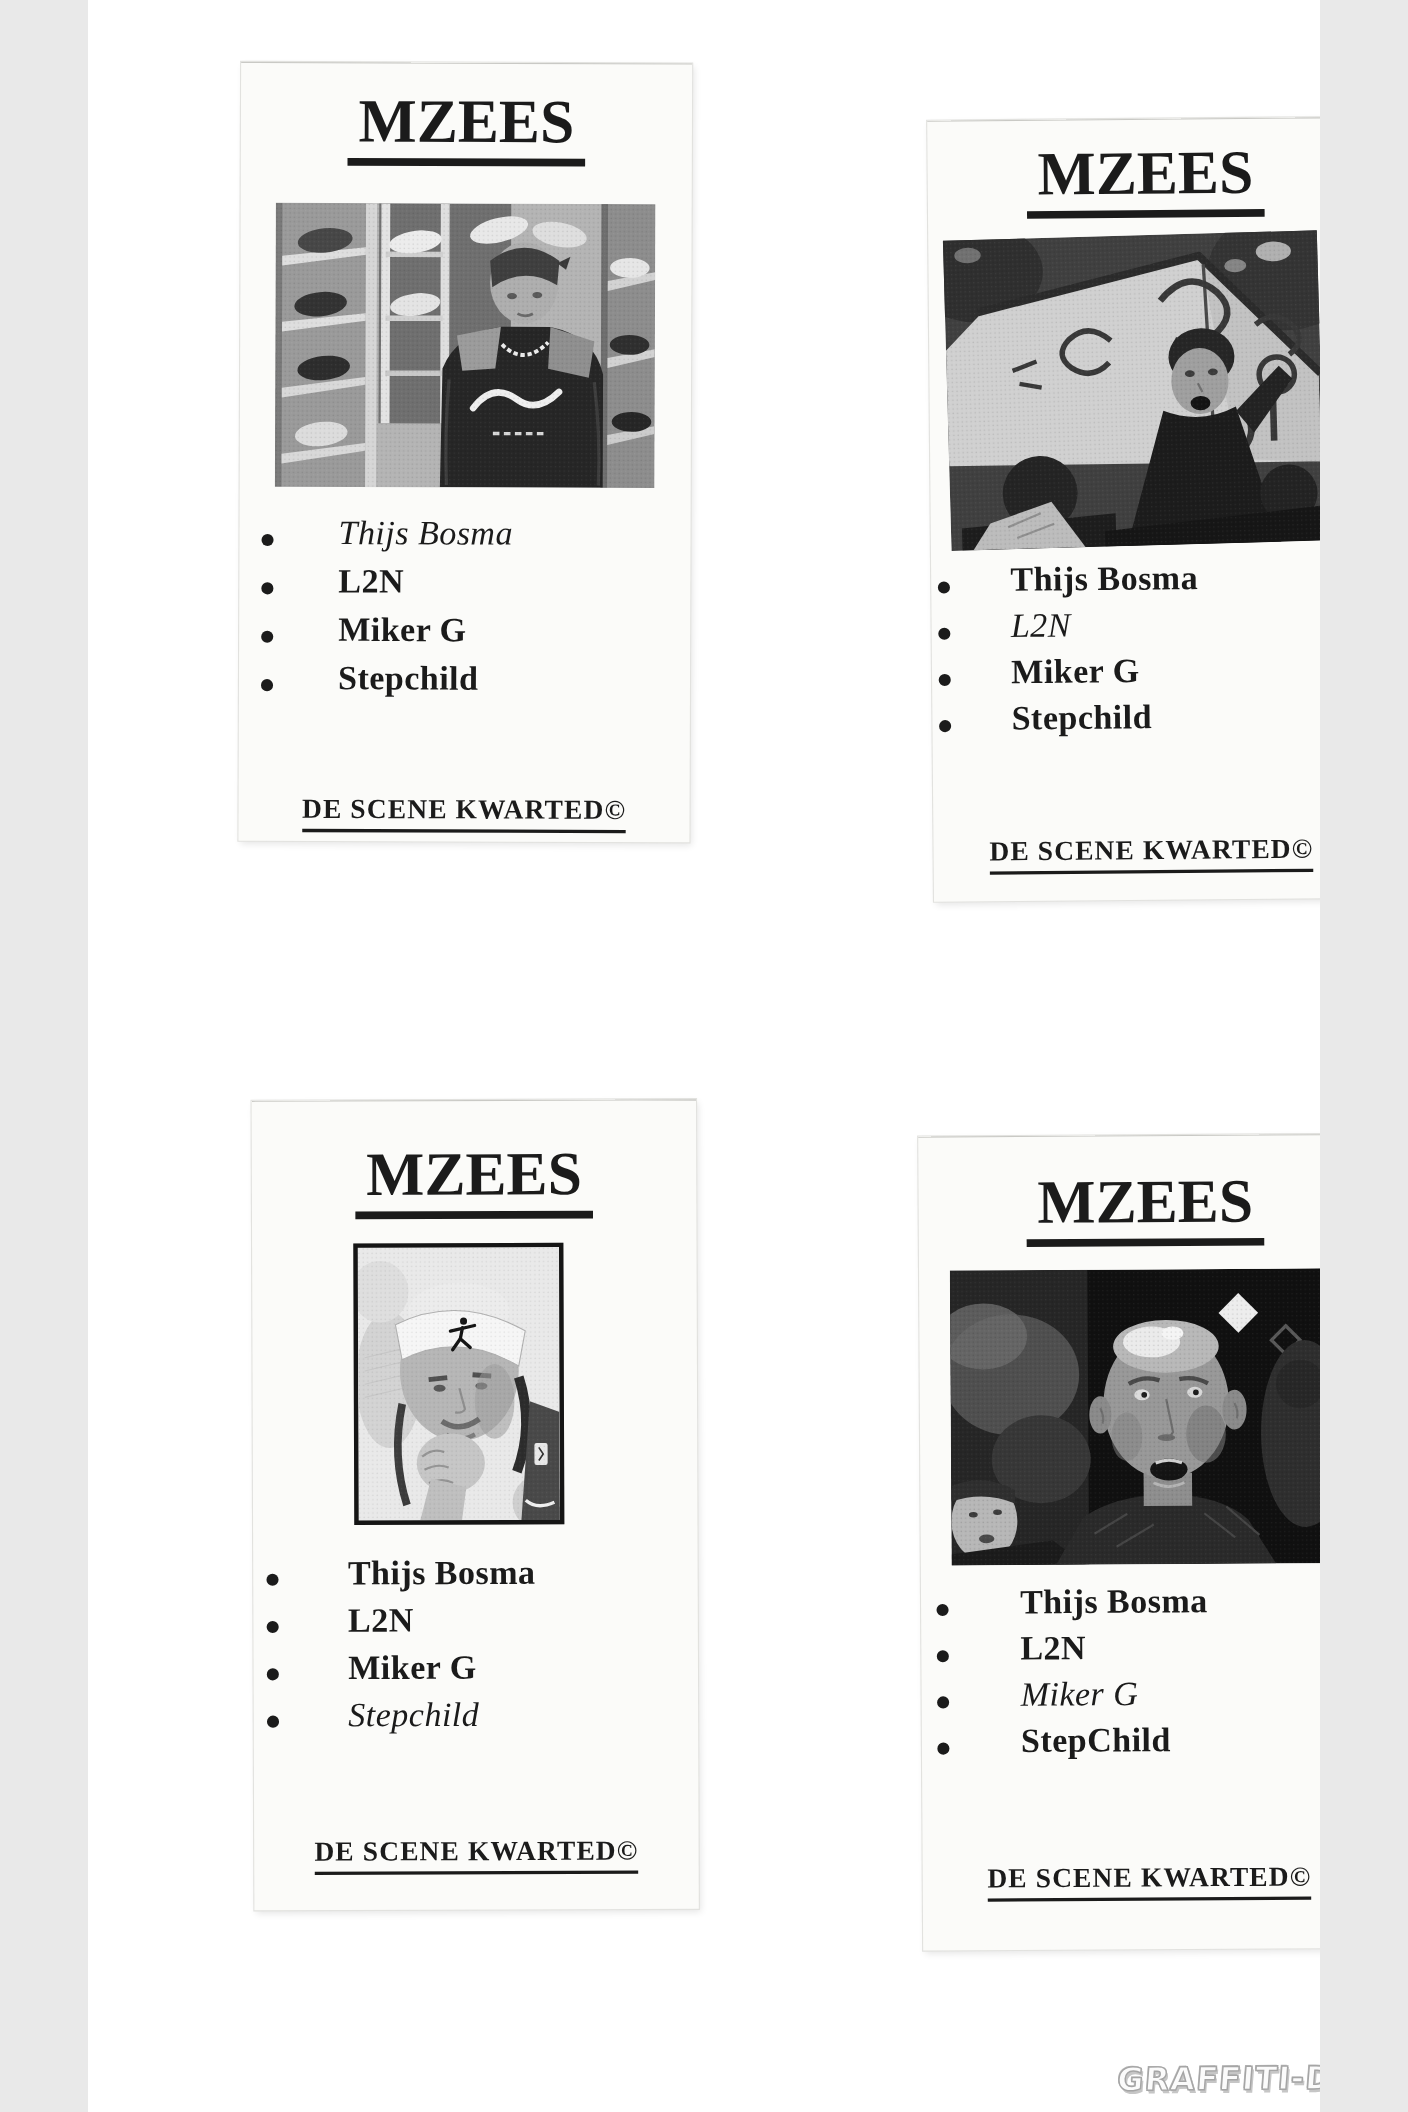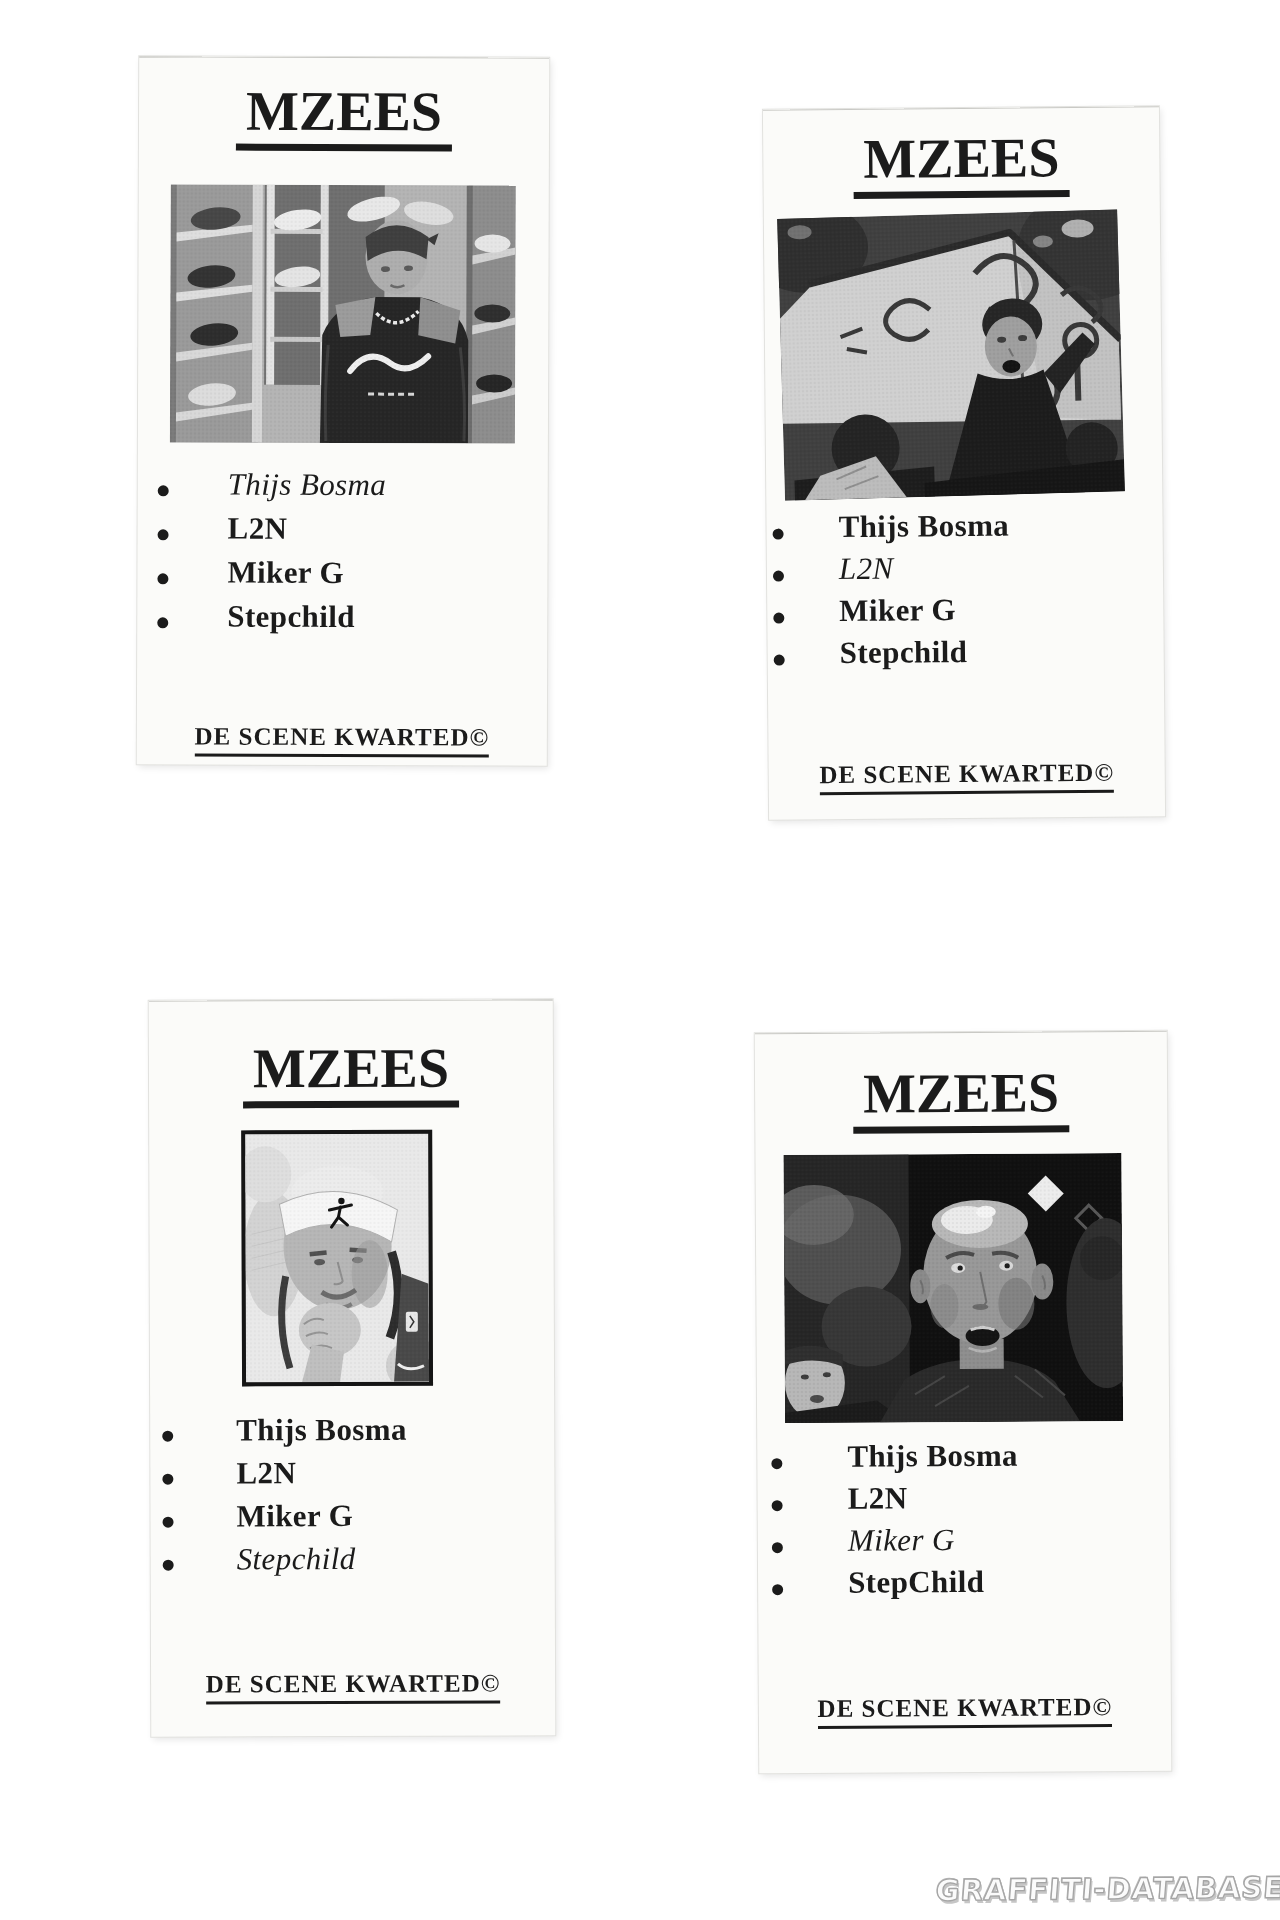--- a/index.html
+++ b/index.html
@@ -6,21 +6,21 @@
     --ink:#1b1b1b;
     --card-bg:#fbfbf9;
     --page-bg:#ffffff;
     --watermark-fill:#fbfbfb;
     --watermark-outline:#a5a5a5;
   }
   *{margin:0;padding:0;box-sizing:border-box;}
   html,body{background:#e9e9e9;}
   .page{
     position:relative;
-    width:1280px;height:1920px;
+    width:1120px;height:1920px;
     background:var(--page-bg);
     font-family:"Liberation Serif", serif;
     color:var(--ink);
     overflow:hidden;
     margin:0 auto;
     text-decoration:underline;
   }
   .card{
     position:absolute;
     background:var(--card-bg);

